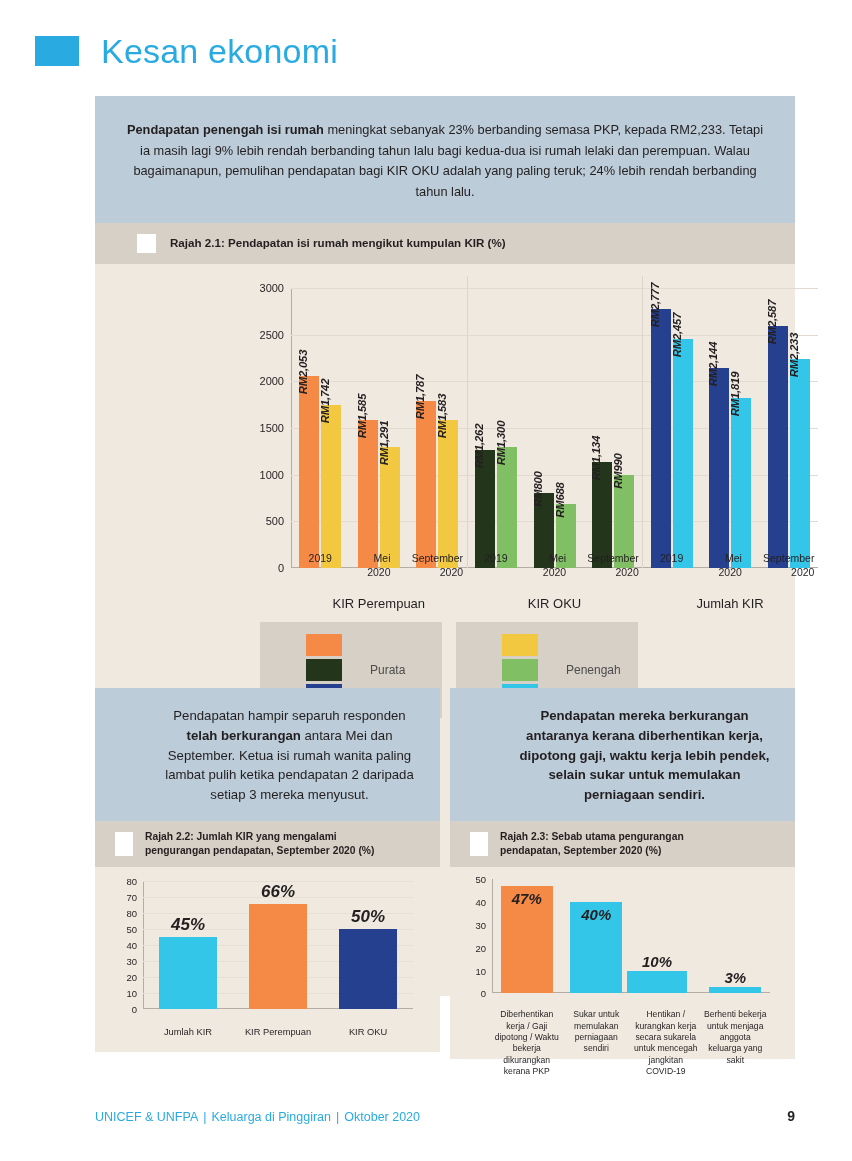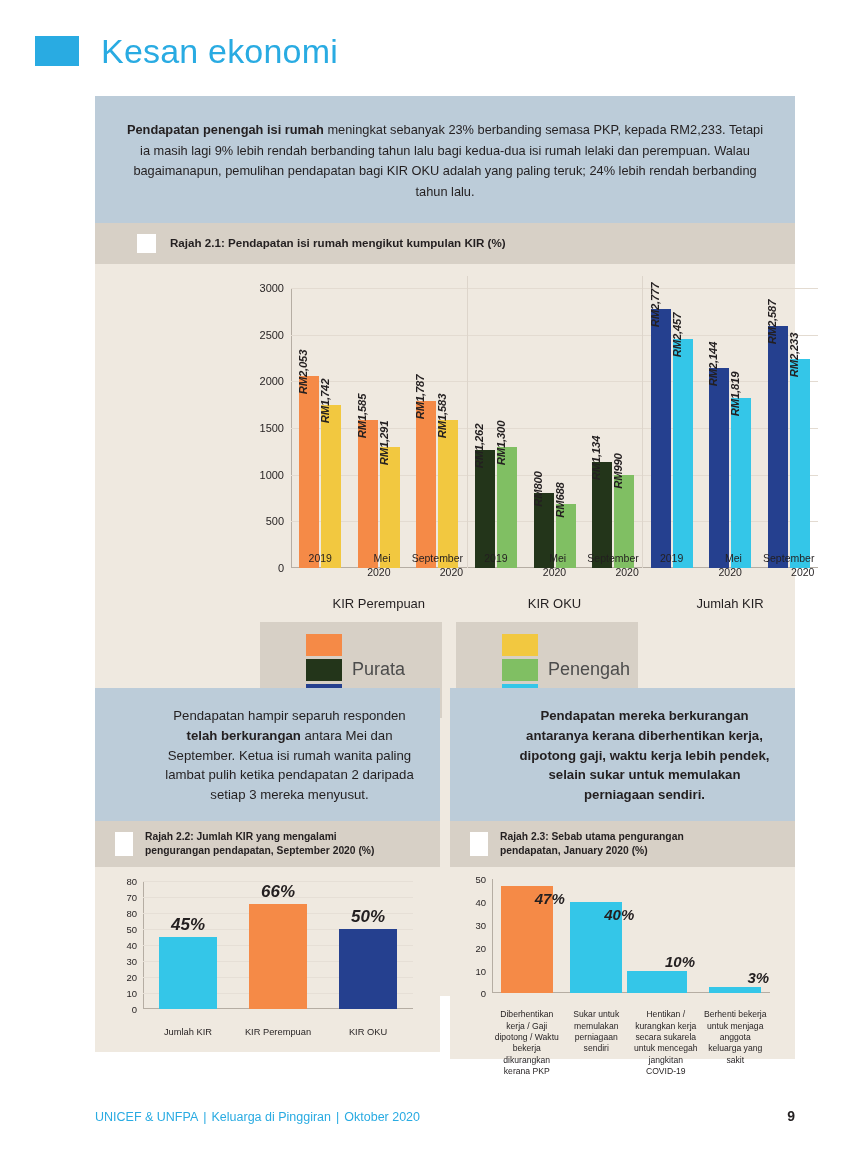--- a/index.html
+++ b/index.html
@@ -49,21 +49,21 @@
   .grprow{position:absolute;top:330px;left:196px;width:527px;height:26px;}
   .grplab{position:absolute;transform:translateX(-50%);font-size:13px;color:#231f20;white-space:nowrap;}
 
   
   #legend-wrap{position:absolute;top:358px;left:165px;display:flex;gap:14px;}
   .legend-box{background:#d7d0c6;display:flex;align-items:center;padding:12px 0;}
   .legend-box.a{width:182px;}
   .legend-box.b{width:182px;}
   .sw-col{display:flex;flex-direction:column;gap:3px;margin-left:46px;}
   .sw{width:36px;height:22px;}
-  .legend-label{font-size:18px;color:#4c4c4c;margin-left:10px;}
+  .legend-label{font-size:12px;color:#4c4c4c;margin-left:28px;}
 
   
   #bottom-row{position:absolute;left:95px;top:688px;width:700px;display:flex;gap:10px;}
   .bpanel{width:345px;}
   .bintro{background:#bcccd9;padding:18px 22px 16px 22px;min-height:132px;box-sizing:border-box;}
   .bintro .t{font-size:13.2px;line-height:1.5;text-align:center;margin-left:44px;}
   .bintro .t.bold{font-weight:bold;}
   .bfig{background:#d7d0c6;display:flex;align-items:center;gap:12px;padding:9px 0 9px 20px;}
   .bfig .fig-sq{width:18px;height:24px;}
   .bfig .fig-title{font-size:10.3px;line-height:1.38;}
@@ -80,21 +80,21 @@
   .bar2 .dlab{position:absolute;bottom:100%;left:50%;transform:translateX(-50%);
               font-size:17px;font-weight:bold;font-style:italic;white-space:nowrap;margin-bottom:2px;}
   .x2{position:absolute;top:146px;font-size:9.3px;transform:translateX(-50%);white-space:nowrap;}
 
   
   #chart3{height:192px;}
   #c3-plot{position:absolute;left:42px;top:12px;width:278px;height:114px;}
   .ylab3{position:absolute;right:100%;margin-right:6px;transform:translateY(-50%);font-size:9.5px;color:#231f20;}
   .bar3{position:absolute;bottom:0;}
   .bar3 .dlab{position:absolute;bottom:100%;left:50%;transform:translateX(-50%);
-              font-size:15px;font-weight:bold;font-style:italic;white-space:nowrap;margin-bottom:1px;margin-left:23px;}
+              font-size:15px;font-weight:bold;font-style:italic;white-space:nowrap;margin-bottom:1px;}
   .bar3 .dlab.inside{bottom:auto;top:4px;margin-bottom:0;}
   .x3{position:absolute;top:130px;font-size:8.6px;line-height:1.32;text-align:center;transform:translateX(-50%);}
 
   
   #footer{position:absolute;left:95px;top:1108px;width:700px;display:flex;
           align-items:baseline;justify-content:space-between;}
   #footer-text{font-size:12.5px;color:#29ABE2;}
   #footer-text .sep{color:#29ABE2;margin:0 5px;}
   #page-num{font-size:14px;font-weight:bold;color:#231f20;}
 </style>
@@ -307,21 +307,21 @@
   </div>
 
   <div class="bpanel">
     <div class="bintro">
       <div class="t bold">Pendapatan mereka berkurangan antaranya kerana diberhentikan kerja, dipotong gaji, waktu kerja lebih pendek, selain sukar untuk memulakan perniagaan sendiri.</div>
     </div>
     <div class="bfig">
       <div class="fig-sq"></div>
       <div class="fig-title">
         <div>Rajah 2.3: Sebab utama pengurangan</div>
-        <div>pendapatan, January 2020 (%)</div>
+        <div>pendapatan, September 2020 (%)</div>
       </div>
     </div>
     <div class="bchart" id="chart3">
       <div id="c3-plot">
         <div class="axis2"></div>
         <div class="base2"></div>
       <div class="ylab3" style="top: 114px;">0</div>
           <div class="ylab3" style="top: 91.2px;">10</div>
           <div class="ylab3" style="top: 68.4px;">20</div>
           <div class="ylab3" style="top: 45.6px;">30</div>

